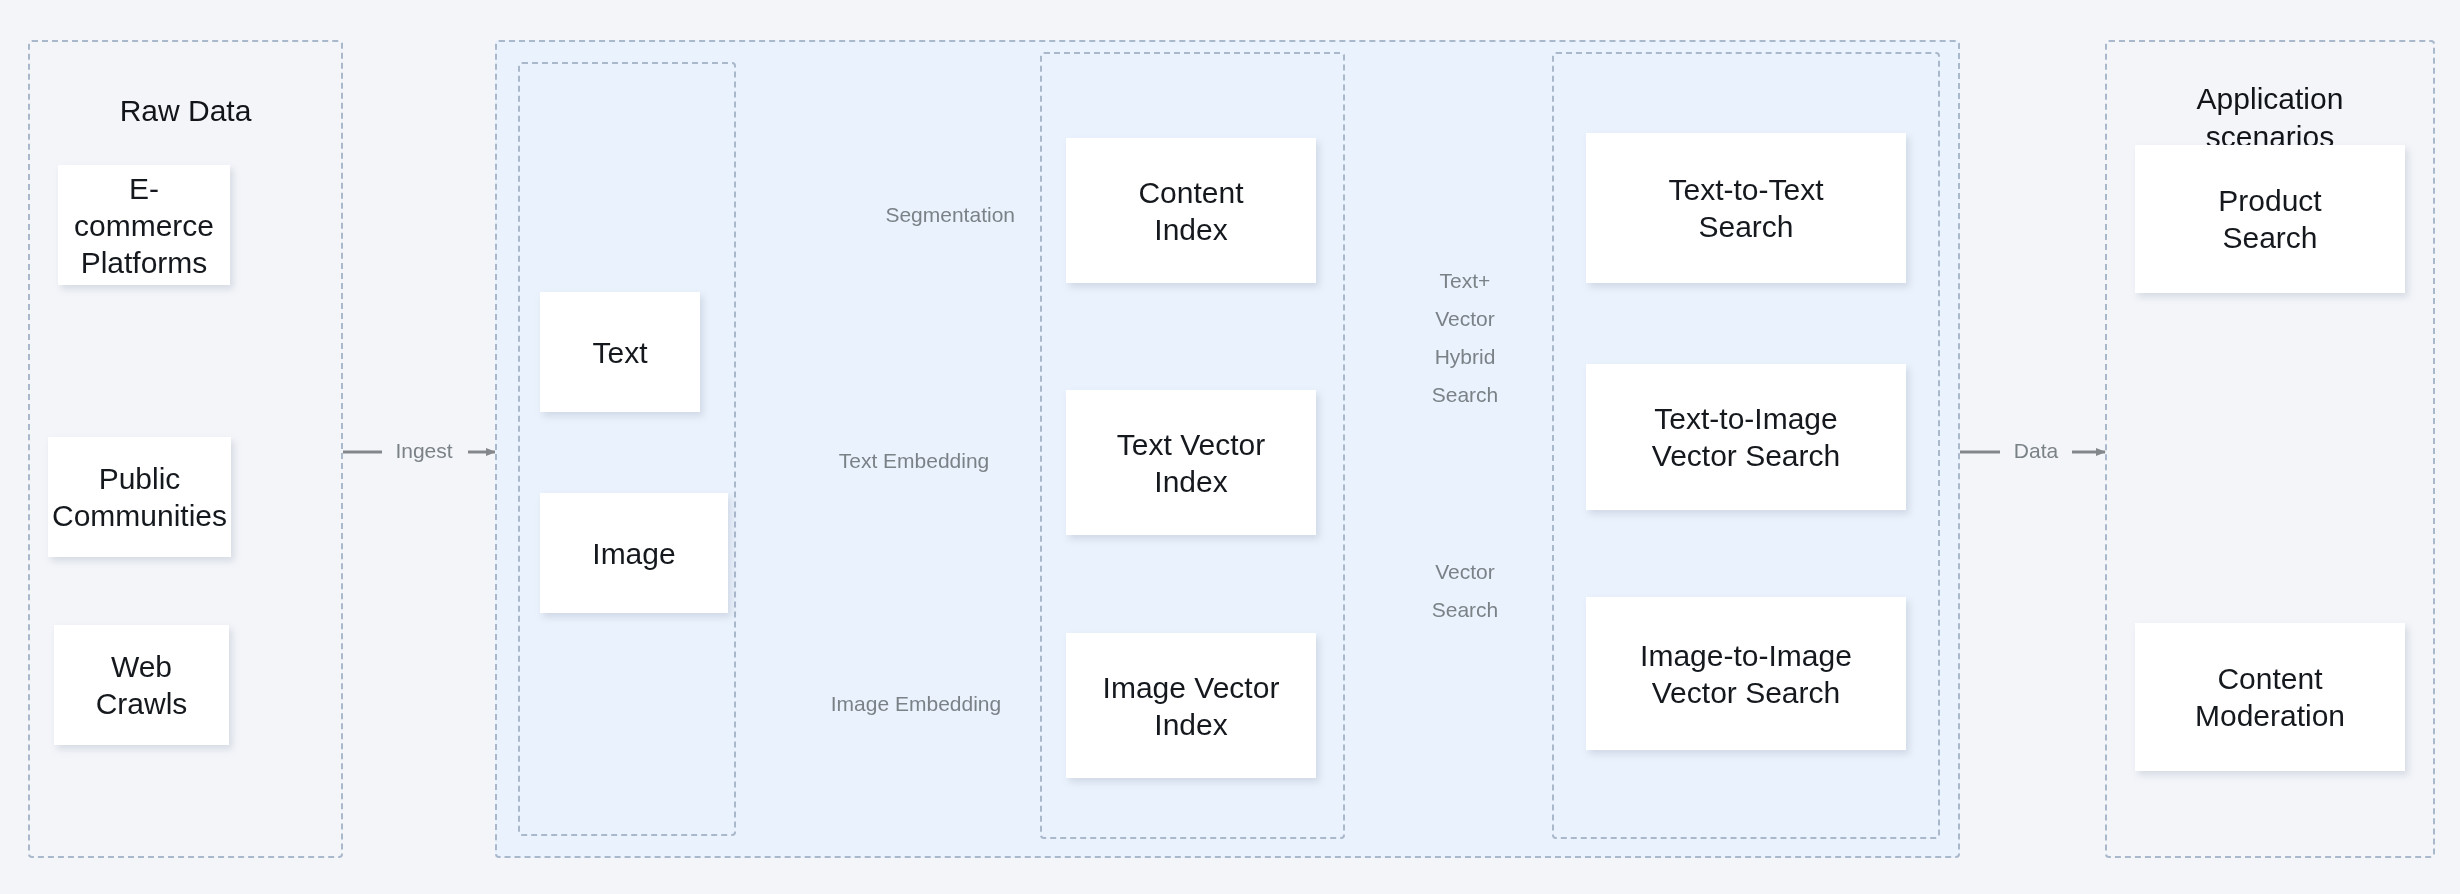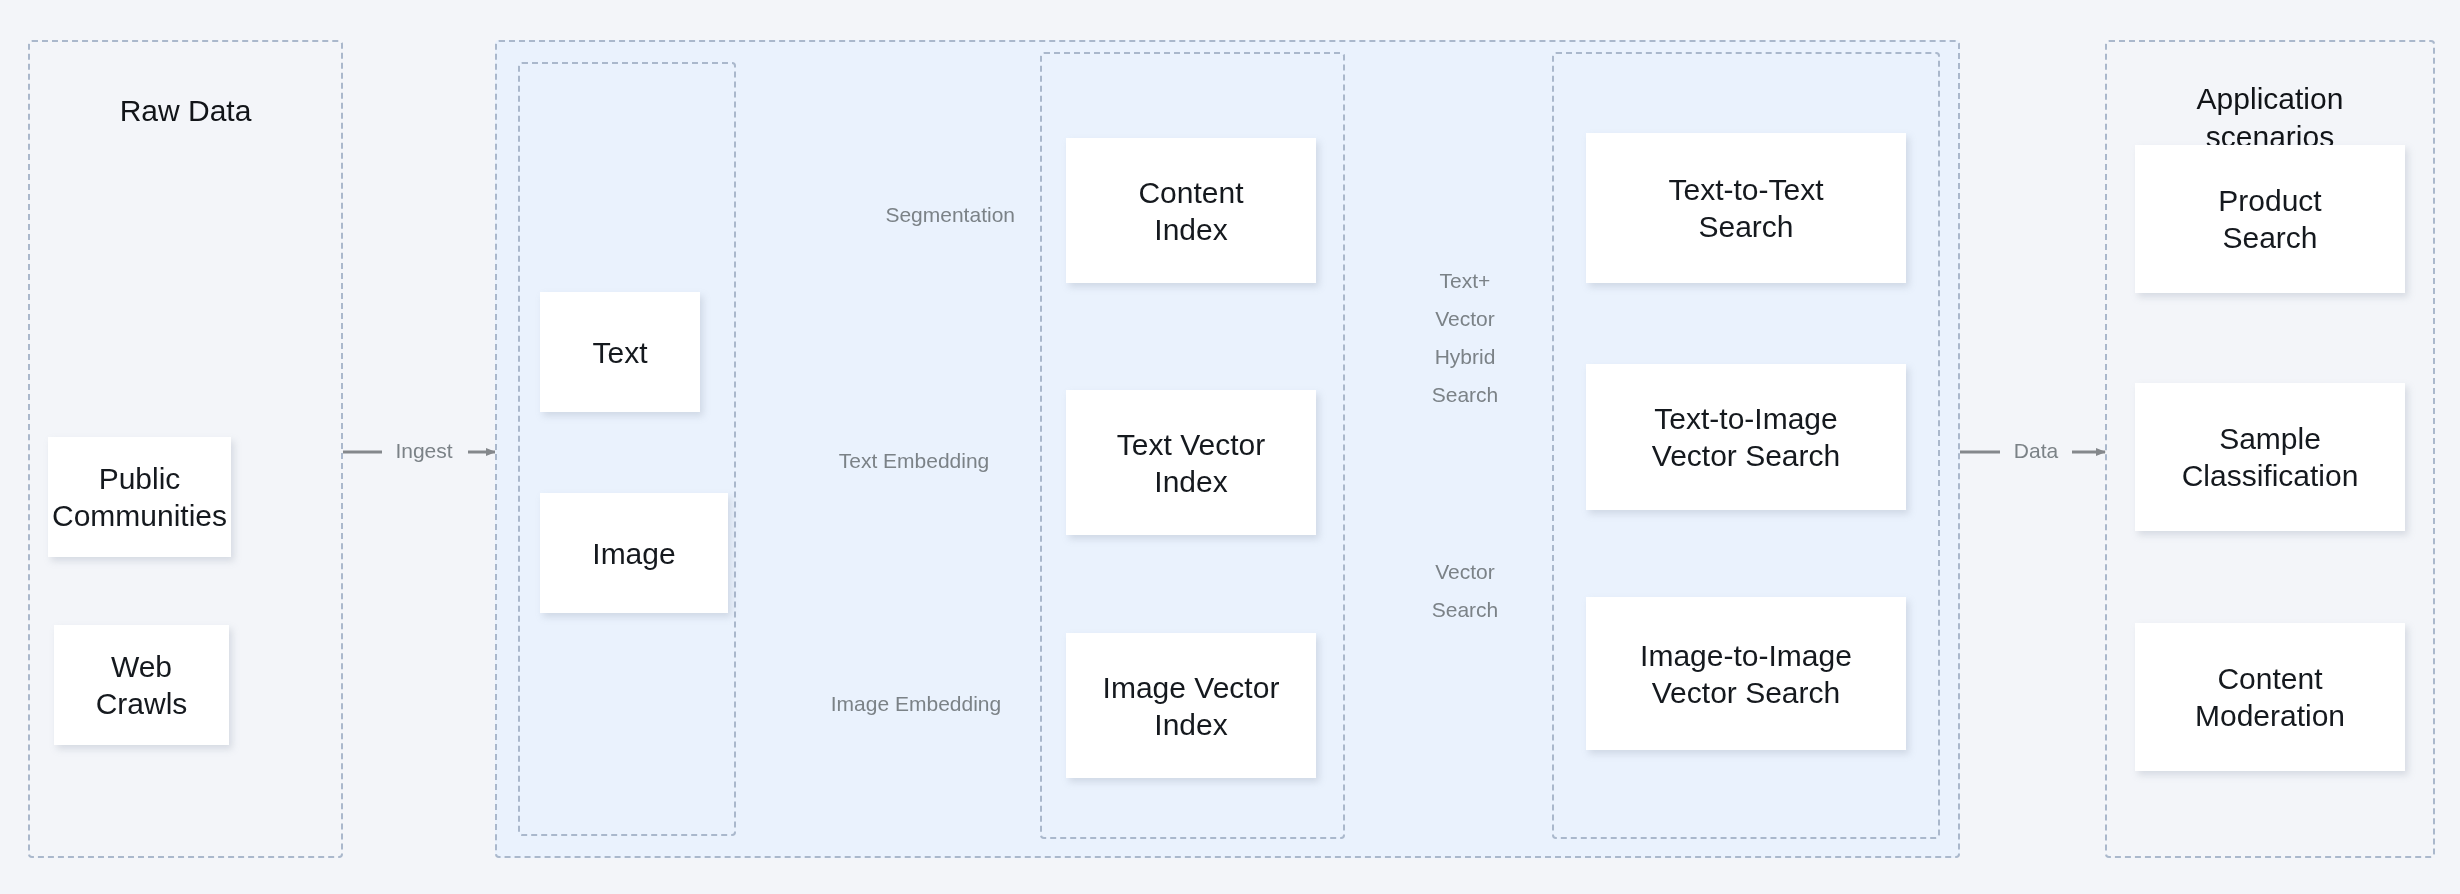--- a/index.html
+++ b/index.html
@@ -111,20 +111,24 @@
     <path class="wire" d="M1490,590 L1548,590" marker-end="url(#arrow)"></path>
 
     <path class="wire" d="M1960,452 L2000,452"></path>
     <path class="wire" d="M2072,452 L2105,452" marker-end="url(#arrow)"></path>
   </svg>
 
   <div class="group plain" style="left:28px; top:40px; width:315px; height:818px;">
     <div class="group-title" style="top:50px;">Raw Data</div>
   </div>
 
+  <div class="card" style="left:58px; top:165px; width:172px; height:120px;">
+    <span style="white-space:pre-line;">E-commerce
+Platforms</span>
+  </div>
   <div class="card" style="left:48px; top:437px; width:183px; height:120px;">
     <span style="white-space:pre-line;">Public
 Communities</span>
   </div>
   <div class="card" style="left:54px; top:625px; width:175px; height:120px;text-align:center;">
     <span style="white-space:pre-line;">Web
 Crawls</span>
   </div>
 
   <div class="group blue" style="left:495px; top:40px; width:1465px; height:818px;"></div>
@@ -169,24 +173,20 @@
   </div>
 
   <div class="group plain" style="left:2105px; top:40px; width:330px; height:818px;">
     <div class="group-title" style="top:38px; white-space:pre-line;">Application
 scenarios</div>
   </div>
 
   <div class="card" style="left:2135px; top:145px; width:270px; height:148px;">
     <span style="white-space:pre-line;">Product
 Search</span>
-  </div>
-  <div class="card" style="left:2135px; top:383px; width:270px; height:148px;">
-    <span style="white-space:pre-line;">Sample
-Classification</span>
   </div>
   <div class="card" style="left:2135px; top:623px; width:270px; height:148px;">
     <span style="white-space:pre-line;">Content
 Moderation</span>
   </div>
 
   <div class="edge-label" style="left:376px; top:438px; width:96px;">Ingest</div>
 
   <div class="edge-label" style="left:810px; top:202px; width:205px;text-align:right;">Segmentation</div>
 

